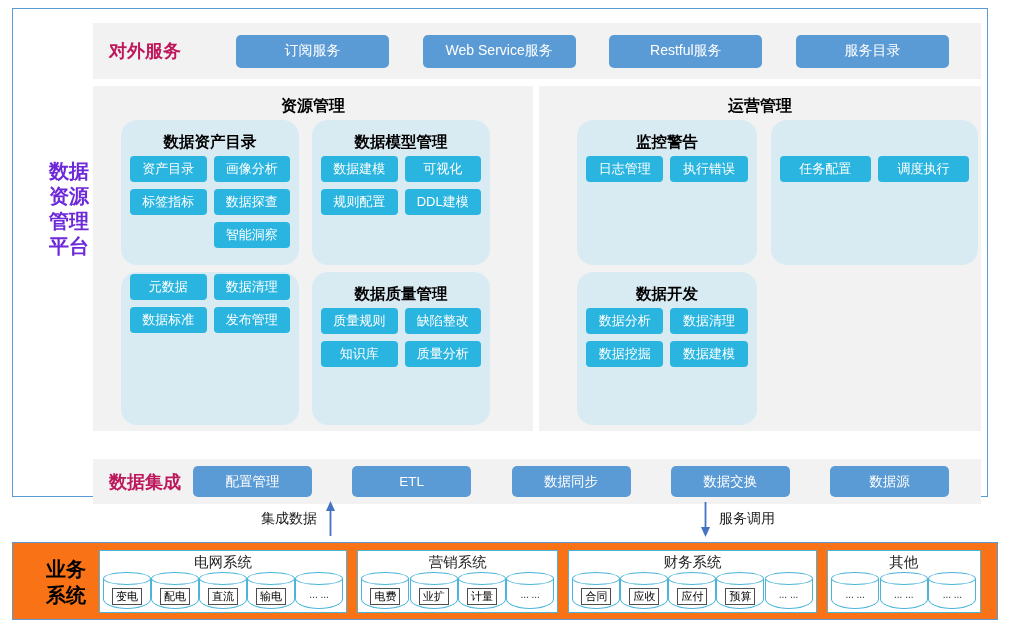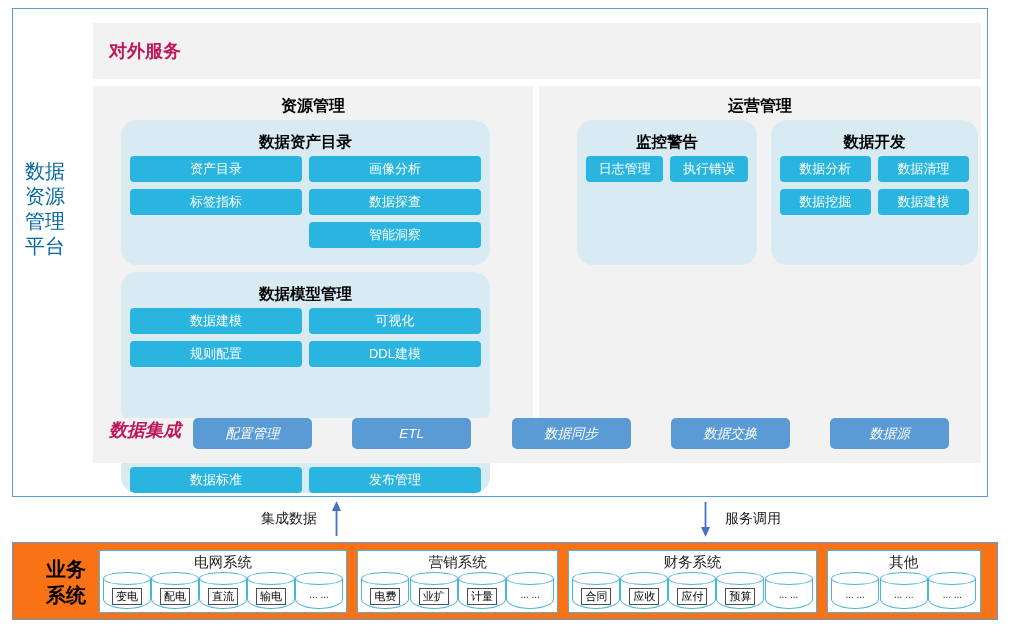--- a/index.html
+++ b/index.html
@@ -10,57 +10,57 @@
     --arrow-blue:#4472c4;
     --cyl-border:#4ab5d9;
   }
   *{margin:0;padding:0;box-sizing:border-box;}
   body{background:#fff;font-family:"Liberation Sans","DejaVu Sans",sans-serif;}
   #stage{position:relative;width:1010px;height:633px;background:#fff;overflow:hidden;}
 
   
   .platform-box{position:absolute;left:12px;top:8px;width:976px;height:489px;
     border:1px solid var(--accent-blue);background:#fff;}
-  .side-label{position:absolute;left:12px;top:150px;width:64px;text-align:left;
-    font-weight:normal;font-size:20px;line-height:25px;color:#0369a1;}
+  .side-label{position:absolute;left:12px;top:150px;width:64px;text-align:right;
+    font-weight:bold;font-size:20px;line-height:25px;color:#6d28d9;}
 
   
   .row-external{position:absolute;left:80px;top:14px;width:888px;height:56px;
     background:var(--panel-bg);display:flex;align-items:center;}
   .row-label{margin-left:16px;width:84px;font-size:18px;font-weight:bold;color:#be185d;flex:none;}
   .row-buttons{flex:1;display:flex;justify-content:space-between;align-items:center;}
   .row-external .row-buttons{margin-left:43px;margin-right:32px;}
   .btn-blue{width:153px;height:33px;background:var(--accent-blue);color:#fff;
     border-radius:5px;display:flex;align-items:center;justify-content:center;font-size:14px;}
 
   
   .panel{position:absolute;top:77px;height:345px;background:var(--panel-bg);}
   .panel-resource{left:80px;width:440px;}
   .panel-operation{left:526px;width:442px;}
   .panel-title{text-align:center;font-weight:bold;font-size:16px;color:#000;
     padding-top:10px;height:34px;}
-  .cards{display:grid;grid-template-columns:1fr;grid-template-rows:145px 153px;}
+  .cards{display:grid;grid-template-columns:1fr 1fr;grid-template-rows:145px 153px;}
   .panel-resource .cards{padding:0 43px 0 28px;gap:7px 13px;}
   .panel-operation .cards{padding:0 3px 0 38px;gap:7px 14px;grid-template-columns:184fr 212fr;}
   .card{background:var(--card-bg);border-radius:16px;overflow:hidden;}
   .card-title{text-align:center;font-weight:bold;font-size:15.5px;color:#000;
     padding-top:12px;height:34px;}
   .chips{display:grid;grid-template-columns:1fr 1fr;gap:7px;padding:2px 9px 0;}
   .chip{background:var(--accent-cyan);color:#fff;height:26px;border-radius:4px;
     display:flex;align-items:center;justify-content:center;font-size:13px;white-space:nowrap;text-align:right;}
   .card-asset .chip:nth-child(5){grid-column:2;}
 
   
-  .row-integration{position:absolute;left:80px;top:409px;width:888px;height:45px;
-    background:var(--panel-bg);display:flex;align-items:flex-start;font-style:italic;}
+  .row-integration{position:absolute;left:80px;top:450px;width:888px;height:45px;
+    background:var(--panel-bg);display:flex;align-items:center;}
   .row-integration .row-buttons{margin-right:32px;}
   .btn-blue.small{width:119px;height:31px;font-size:13.5px;}
 
   
-  .flow{position:absolute;display:flex;align-items:center;gap:13px;font-size:14px;color:#1a1a1a;}
+  .flow{position:absolute;display:flex;align-items:center;gap:7px;font-size:14px;color:#1a1a1a;}
   .flow-up{left:261px;top:501px;}
   .flow-down{left:699px;top:501px;}
   .arrow-svg{display:block;}
 
   
   .business-box{position:absolute;left:12px;top:542px;width:986px;height:78px;
     background:#f97316;border:1px solid var(--accent-blue);}
   .biz-label{position:absolute;left:22px;top:13px;width:62px;text-align:center;
     font-weight:bold;font-size:20px;line-height:26px;color:#000;}
   .groups{position:absolute;left:86px;top:7px;right:16px;height:63px;display:flex;gap:10px;}
@@ -86,20 +86,26 @@
   <div class="platform-box">
     <div class="side-label">
         <div class="label-line">数据</div>
         <div class="label-line">资源</div>
         <div class="label-line">管理</div>
         <div class="label-line">平台</div>
       </div>
 
     <div class="row-external">
       <div class="row-label">对外服务</div>
+      <div class="row-buttons">
+          <div class="btn-blue">订阅服务</div>
+          <div class="btn-blue">Web Service服务</div>
+          <div class="btn-blue">Restful服务</div>
+          <div class="btn-blue">服务目录</div>
+        </div>
     </div>
 
     <div class="panel panel-resource">
       <div class="panel-title">资源管理</div>
       <div class="cards">
           <div class="card card-asset">
             <div class="card-title">数据资产目录</div>
             <div class="chips">
               <div class="chip">资产目录</div>
               <div class="chip">画像分析</div>
@@ -118,31 +124,47 @@
             </div>
           </div>
           <div class="card">
             <div class="chips">
               <div class="chip">元数据</div>
               <div class="chip">数据清理</div>
               <div class="chip">数据标准</div>
               <div class="chip">发布管理</div>
             </div>
           </div>
+          <div class="card">
+            <div class="card-title">数据质量管理</div>
+            <div class="chips">
+              <div class="chip">质量规则</div>
+              <div class="chip">缺陷整改</div>
+              <div class="chip">知识库</div>
+              <div class="chip">质量分析</div>
+            </div>
+          </div>
         </div>
     </div>
 
     <div class="panel panel-operation">
       <div class="panel-title">运营管理</div>
       <div class="cards">
           <div class="card">
             <div class="card-title">监控警告</div>
             <div class="chips">
               <div class="chip">日志管理</div>
               <div class="chip">执行错误</div>
+            </div>
+          </div>
+          <div class="card">
+            <div class="card-title"></div>
+            <div class="chips">
+              <div class="chip">任务配置</div>
+              <div class="chip">调度执行</div>
             </div>
           </div>
           <div class="card">
             <div class="card-title">数据开发</div>
             <div class="chips">
               <div class="chip">数据分析</div>
               <div class="chip">数据清理</div>
               <div class="chip">数据挖掘</div>
               <div class="chip">数据建模</div>
             </div>

